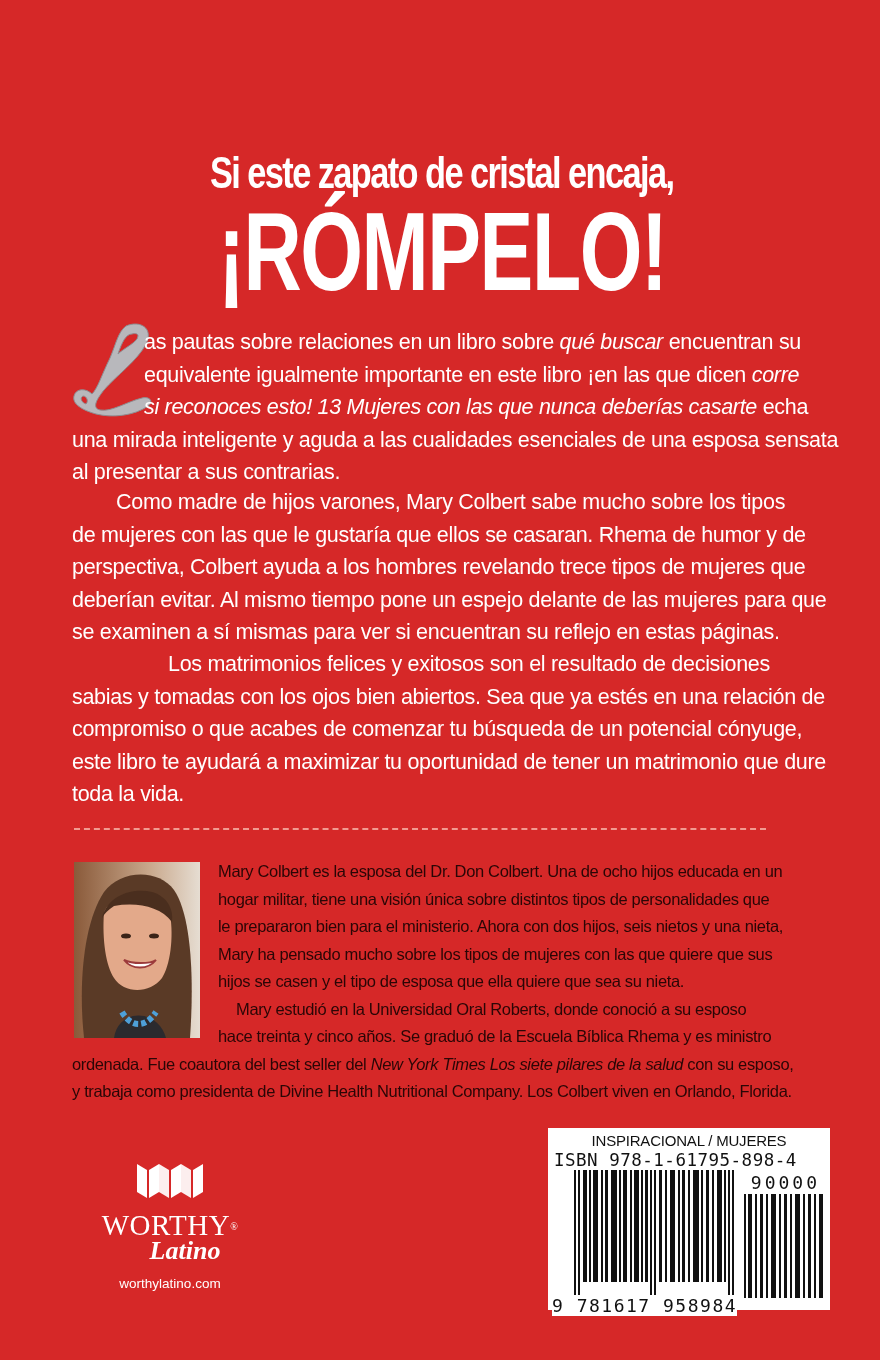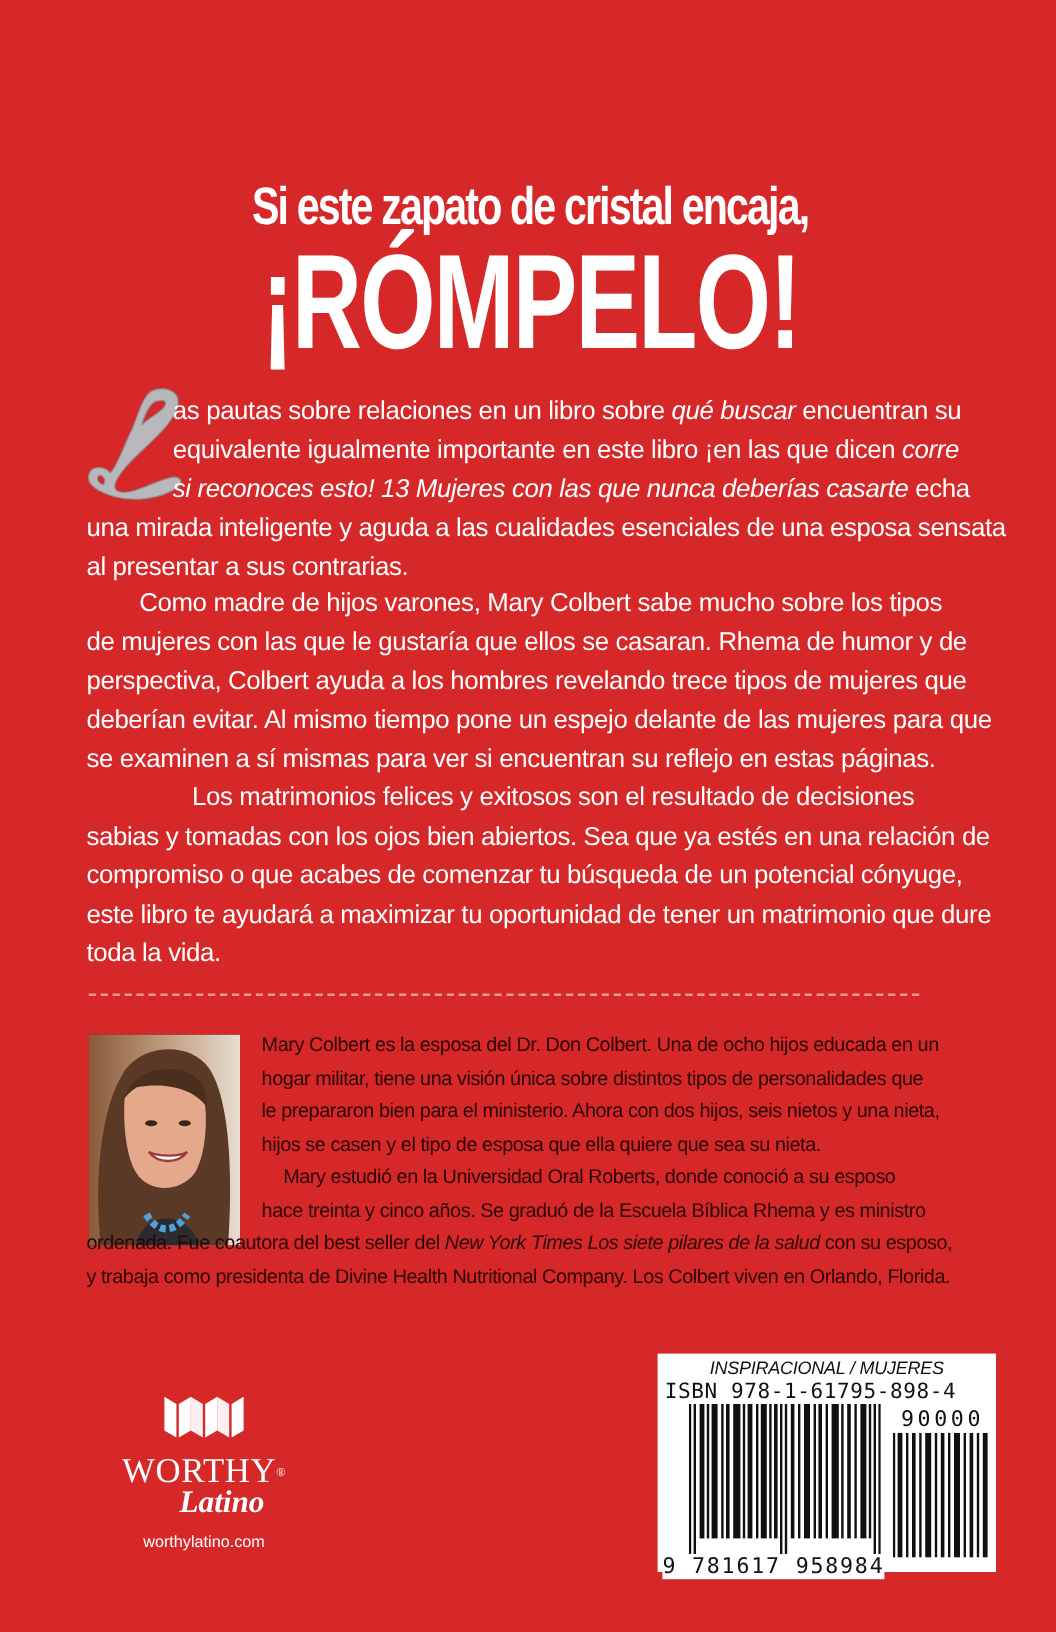--- a/index.html
+++ b/index.html
@@ -29,21 +29,21 @@
     .p1 { top: 326px; }
     .p1 .line { display: block; white-space: nowrap; }
     .p1 .indent-line { padding-left: 72px; }
     .drop-cap {
       position: absolute; left: 66px; top: 318px; width: 92px; height: 100px;
     }
     .p2 { top: 486px; }
     .p3 { top: 648px; }
     .line { display: block; white-space: nowrap; }
     .ind1 { padding-left: 44px; }
-    .ind2 { padding-left: 88px; }
+    .ind2 { padding-left: 88px; text-align: center; }
     em { font-style: italic; }
     .divider {
       position: absolute; left: 74px; top: 828px; width: 692px; height: 0;
       border-top: 2px dashed #f29a90;
     }
     .author-photo {
       position: absolute; left: 74px; top: 862px; width: 126px; height: 176px;
       overflow: hidden; background: #6b4a37;
     }
     .bio {
@@ -65,21 +65,21 @@
       font-family: "Liberation Serif", serif; font-style: italic; font-weight: bold;
       font-size: 26px; line-height: 26px; margin-top: -2px; padding-left: 30px;
     }
     .pub-url { font-size: 13.5px; margin-top: 12px; }
     .barcode-box {
       position: absolute; left: 548px; top: 1128px; width: 282px; height: 182px;
       background: #ffffff; color: #111;
     }
     .bc-category {
       position: absolute; left: 0; top: 4px; width: 100%; text-align: center;
-      font-size: 15px; letter-spacing: -0.2px; font-style: italic;
+      font-size: 15px; letter-spacing: -0.2px;
     }
     .bc-isbn {
       position: absolute; left: 6px; top: 22px; font-family: "DejaVu Sans Mono", monospace;
       font-size: 17.5px; letter-spacing: 0.5px; white-space: nowrap;
     }
     .bc-price {
       position: absolute; right: 10px; top: 44px; font-family: "DejaVu Sans Mono", monospace;
       font-size: 18px; letter-spacing: 3px;
     }
     .bc-ean-digits {
@@ -143,20 +143,21 @@
     <ellipse cx="80" cy="74" rx="5" ry="2.5" fill="#3a2418"></ellipse>
     <path d="M40 176 C44 146 84 146 92 176 Z" fill="#2b2a2e"></path>
     <path d="M48 150 C56 164 70 168 82 150" stroke="#4ea0d8" stroke-width="6" fill="none" stroke-dasharray="5 3"></path>
   </svg>
 </div>
 
 <div class="bio">
   <span class="line col">Mary Colbert es la esposa del Dr. Don Colbert. Una de ocho hijos educada en un</span>
   <span class="line col">hogar militar, tiene una visión única sobre distintos tipos de personalidades que</span>
   <span class="line col">le prepararon bien para el ministerio. Ahora con dos hijos, seis nietos y una nieta,</span>
+  <span class="line col">Mary ha pensado mucho sobre los tipos de mujeres con las que quiere que sus</span>
   <span class="line col">hijos se casen y el tipo de esposa que ella quiere que sea su nieta.</span>
   <span class="line col-ind">Mary estudió en la Universidad Oral Roberts, donde conoció a su esposo</span>
   <span class="line col">hace treinta y cinco años. Se graduó de la Escuela Bíblica Rhema y es ministro</span>
   <span class="line"><span>ordenada. Fue coautora del best seller del </span><em>New York Times Los siete pilares de la salud</em><span> con su esposo,</span></span>
   <span class="line">y trabaja como presidenta de Divine Health Nutritional Company. Los Colbert viven en Orlando, Florida.</span>
 </div>
 
 <div class="publisher">
   <svg width="70" height="42" viewBox="0 0 70 42">
     <g fill="#ffffff">

